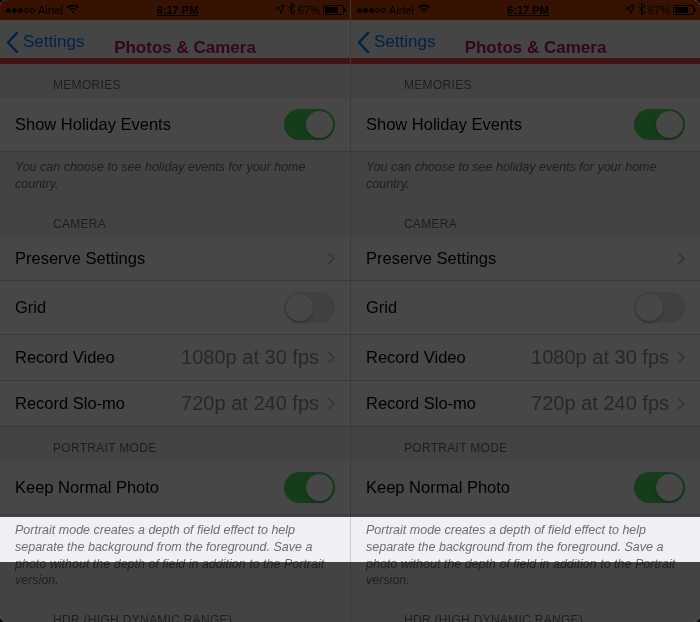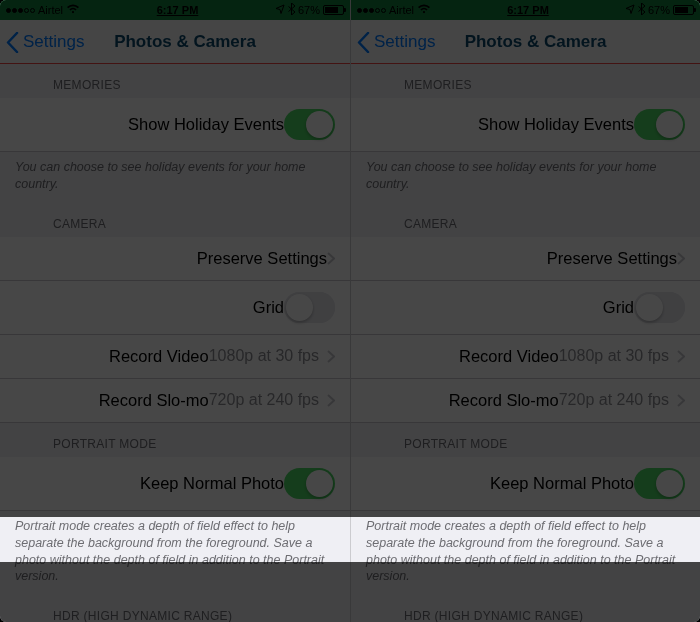--- a/index.html
+++ b/index.html
@@ -5,46 +5,46 @@
   * { box-sizing: border-box; margin: 0; padding: 0; font-family: -apple-system, "Helvetica Neue", Arial, sans-serif; -webkit-font-smoothing: antialiased; }
   html, body { width: 700px; height: 622px; overflow: hidden; background: #000; }
 
   .viewport { position: relative; width: 700px; height: 622px; background: #000; border-radius: 6px; overflow: hidden; }
 
   .panes { display: flex; width: 100%; height: 100%; }
   .pane { width: 50%; height: 100%; background: #efeff4; position: relative; overflow: hidden; }
   .pane + .pane { border-left: 1px solid rgba(0,0,0,0.15); }
 
   
-  .status { height: 20px; background: #15803d; display: flex; align-items: center; justify-content: space-between; padding: 0 6px; font-size: 11px; color: #000; }
+  .status { height: 20px; background: #c2410c; display: flex; align-items: center; justify-content: space-between; padding: 0 6px; font-size: 11px; color: #000; }
   .status .sl, .status .sr { display: flex; align-items: center; gap: 3px; }
   .status .sc { font-weight: 600; text-decoration: underline; }
   .dots { display: inline-flex; gap: 1px; }
   .dots i { width: 5px; height: 5px; border-radius: 50%; border: 1px solid #000; }
   .dots i.f { background: #000; }
   .batt { position: relative; width: 21px; height: 10px; border: 1px solid #000; border-radius: 2px; display: inline-block; }
   .batt::after { content:""; position:absolute; right:-3px; top:2px; width:2px; height:4px; background:#000; border-radius:0 1px 1px 0; }
   .batt .fill { position:absolute; left:1px; top:1px; bottom:1px; background:#000; }
 
   
-  .nav { height: 44px; background: #f7f7f8; border-bottom: 1px solid #ef4444; position: relative; display:flex; align-items:center;padding-left:20px; }
+  .nav { height: 44px; background: #f7f7f8; border-bottom: 6px solid #ef4444; position: relative; display:flex; align-items:flex-end;padding-left:20px; }
   .nav .back { position:absolute; left:6px; top:0; height:44px; display:flex; align-items:center; color:#007aff; font-size:17px; }
   .nav .back svg { width:13px; height:21px; margin-right:4px; }
-  .nav .title { margin: 0 auto; font-size:17px; font-weight:600; color:#0c4a6e; }
+  .nav .title { margin: 0 auto; font-size:17px; font-weight:600; color:#be185d; }
 
   .scroll { height: calc(100% - 64px); overflow: hidden; }
 
   .sh { padding: 14px 15px 6px; font-size: 12px; letter-spacing: 0.3px; color:#6d6d72; text-transform: uppercase; margin-left: 38px; }
   .sf { padding: 7px 15px 10px; font-size: 12.5px; line-height: 1.35; color:#6d6d72;font-style:italic; }
 
-  .cell { background:#fff; min-height:44px; padding: 11px 15px; display:flex; align-items:center; justify-content:flex-end; border-bottom: 0.5px solid #c8c7cc; }
+  .cell { background:#fff; min-height:44px; padding: 11px 15px; display:flex; align-items:center; justify-content:space-between; border-bottom: 0.5px solid #c8c7cc; }
   .cell:first-of-type { border-top: 0.5px solid #c8c7cc; }
   .cell .lab { font-size:16.5px; color:#000; }
   .cell .acc { display:flex; align-items:center; gap:8px; }
-  .cell .val { font-size:16px; color:#8e8e93; }
+  .cell .val { font-size:20px; color:#8e8e93; }
   .chev { width:8px; height:13px; }
   .chev path { stroke:#c7c7cc; stroke-width:2; fill:none; }
 
   .tog { position:relative; width:51px; height:31px; border-radius:16px; background:#e5e5ea; transition: background .2s; box-shadow: inset 0 0 0 1.5px #e5e5ea; }
   .tog .kn { position:absolute; width:27px; height:27px; background:#fff; border-radius:50%; top:2px; left:2px; box-shadow:0 1px 3px rgba(0,0,0,0.2),0 3px 3px rgba(0,0,0,0.08); }
   .tog.on { background:#4cd964; box-shadow:none; }
   .tog.on .kn { left:22px; }
 
   
   .dark { position:absolute; inset:0; pointer-events:none; }

